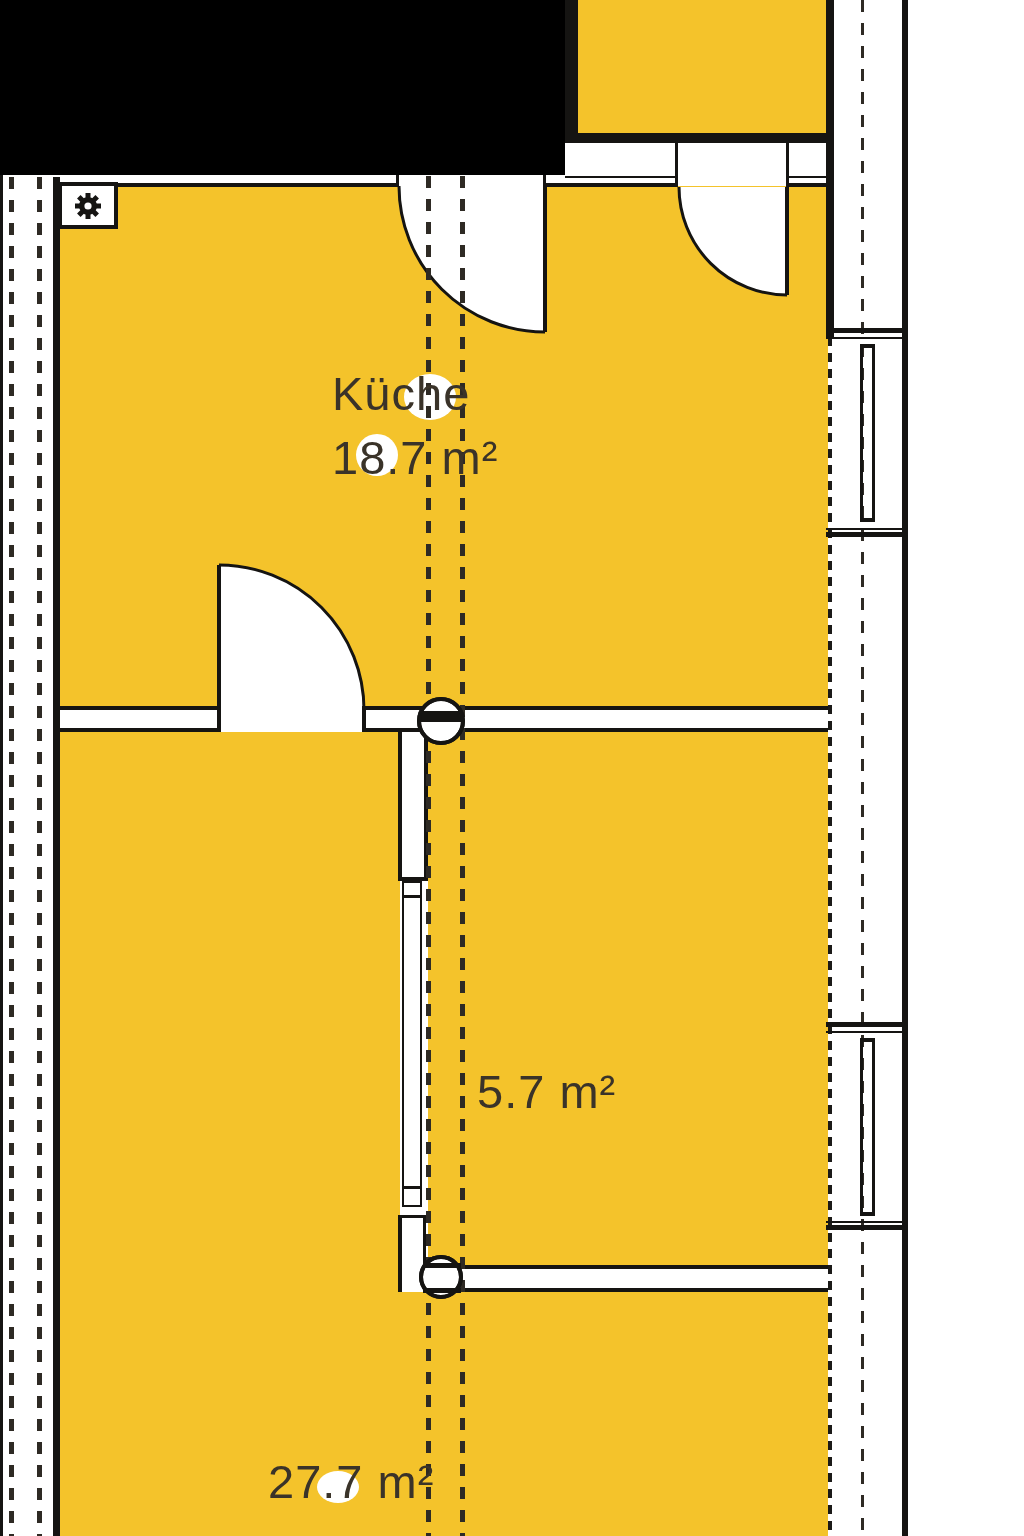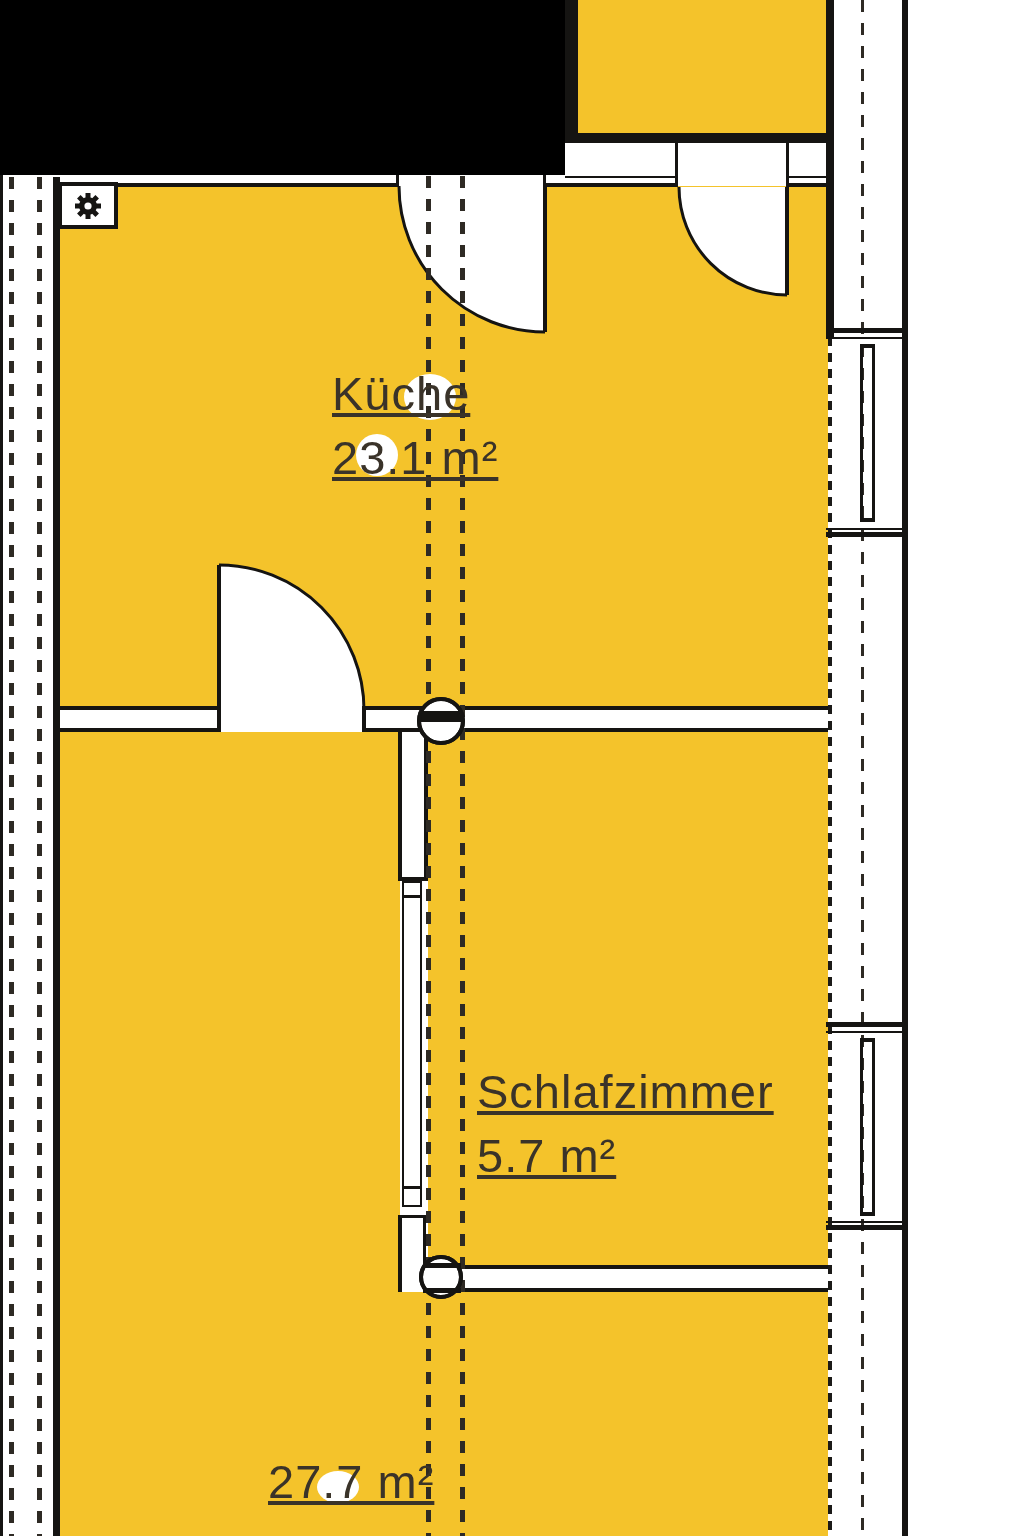--- a/index.html
+++ b/index.html
@@ -3,21 +3,21 @@
 <meta charset="utf-8">
 <style>
   html,body{margin:0;padding:0;background:#ffffff;}
   #plan{position:relative;width:1024px;height:1536px;background:#ffffff;overflow:hidden;
         font-family:"Liberation Sans",sans-serif;}
   .blk{position:absolute;background:#151412;}
   .wht{position:absolute;background:#ffffff;}
   .yel{position:absolute;background:#F4C32B;}
   .vdash{position:absolute;background:repeating-linear-gradient(to bottom,#2E2A24 0 12px,transparent 12px 23px);}
   .vdash2{position:absolute;background:repeating-linear-gradient(to bottom,#1b1a18 0 9px,transparent 9px 16px);}
-  .room-label{position:absolute;color:#3A3329;font-size:47px;line-height:64px;letter-spacing:1px;white-space:nowrap;text-decoration:underline;}
+  .room-label{position:absolute;color:#3A3329;font-size:47px;line-height:64px;letter-spacing:1px;white-space:nowrap;}
   .room-label span{display:block;}
   svg{position:absolute;left:0;top:0;}
 </style>
 </head>
 <body>
 
 <div id="plan">
 
   <div class="yel" style="left:578px;top:0;width:250px;height:136px;"></div>
   <div class="yel" style="left:60px;top:181px;width:768px;height:525px;"></div>
@@ -155,24 +155,23 @@
         <rect x="33" y="17.5" width="6" height="5" transform="rotate(225 26 20)"></rect>
         <rect x="33" y="17.5" width="6" height="5" transform="rotate(270 26 20)"></rect>
         <rect x="33" y="17.5" width="6" height="5" transform="rotate(315 26 20)"></rect>
       </g>
       <circle cx="26" cy="20" r="3.6" fill="#ffffff"></circle>
     </svg>
   </div>
 
   <div class="room-label" style="left:332px;top:362px;">
     <span>Küche</span>
-    <span>23.1 m²</span>
+    <span>18.7 m²</span>
   </div>
   <div class="room-label" style="left:477px;top:1060px;">
-    <span>Schlafzimmer</span>
     <span>5.7 m²</span>
   </div>
   <div class="room-label" style="left:268px;top:1450px;">
     <span>27.7 m²</span>
   </div>
 
   <div style="position:absolute;left:0;top:0;width:565px;height:175px;background:#000000;"></div>
 
 </div>
 

